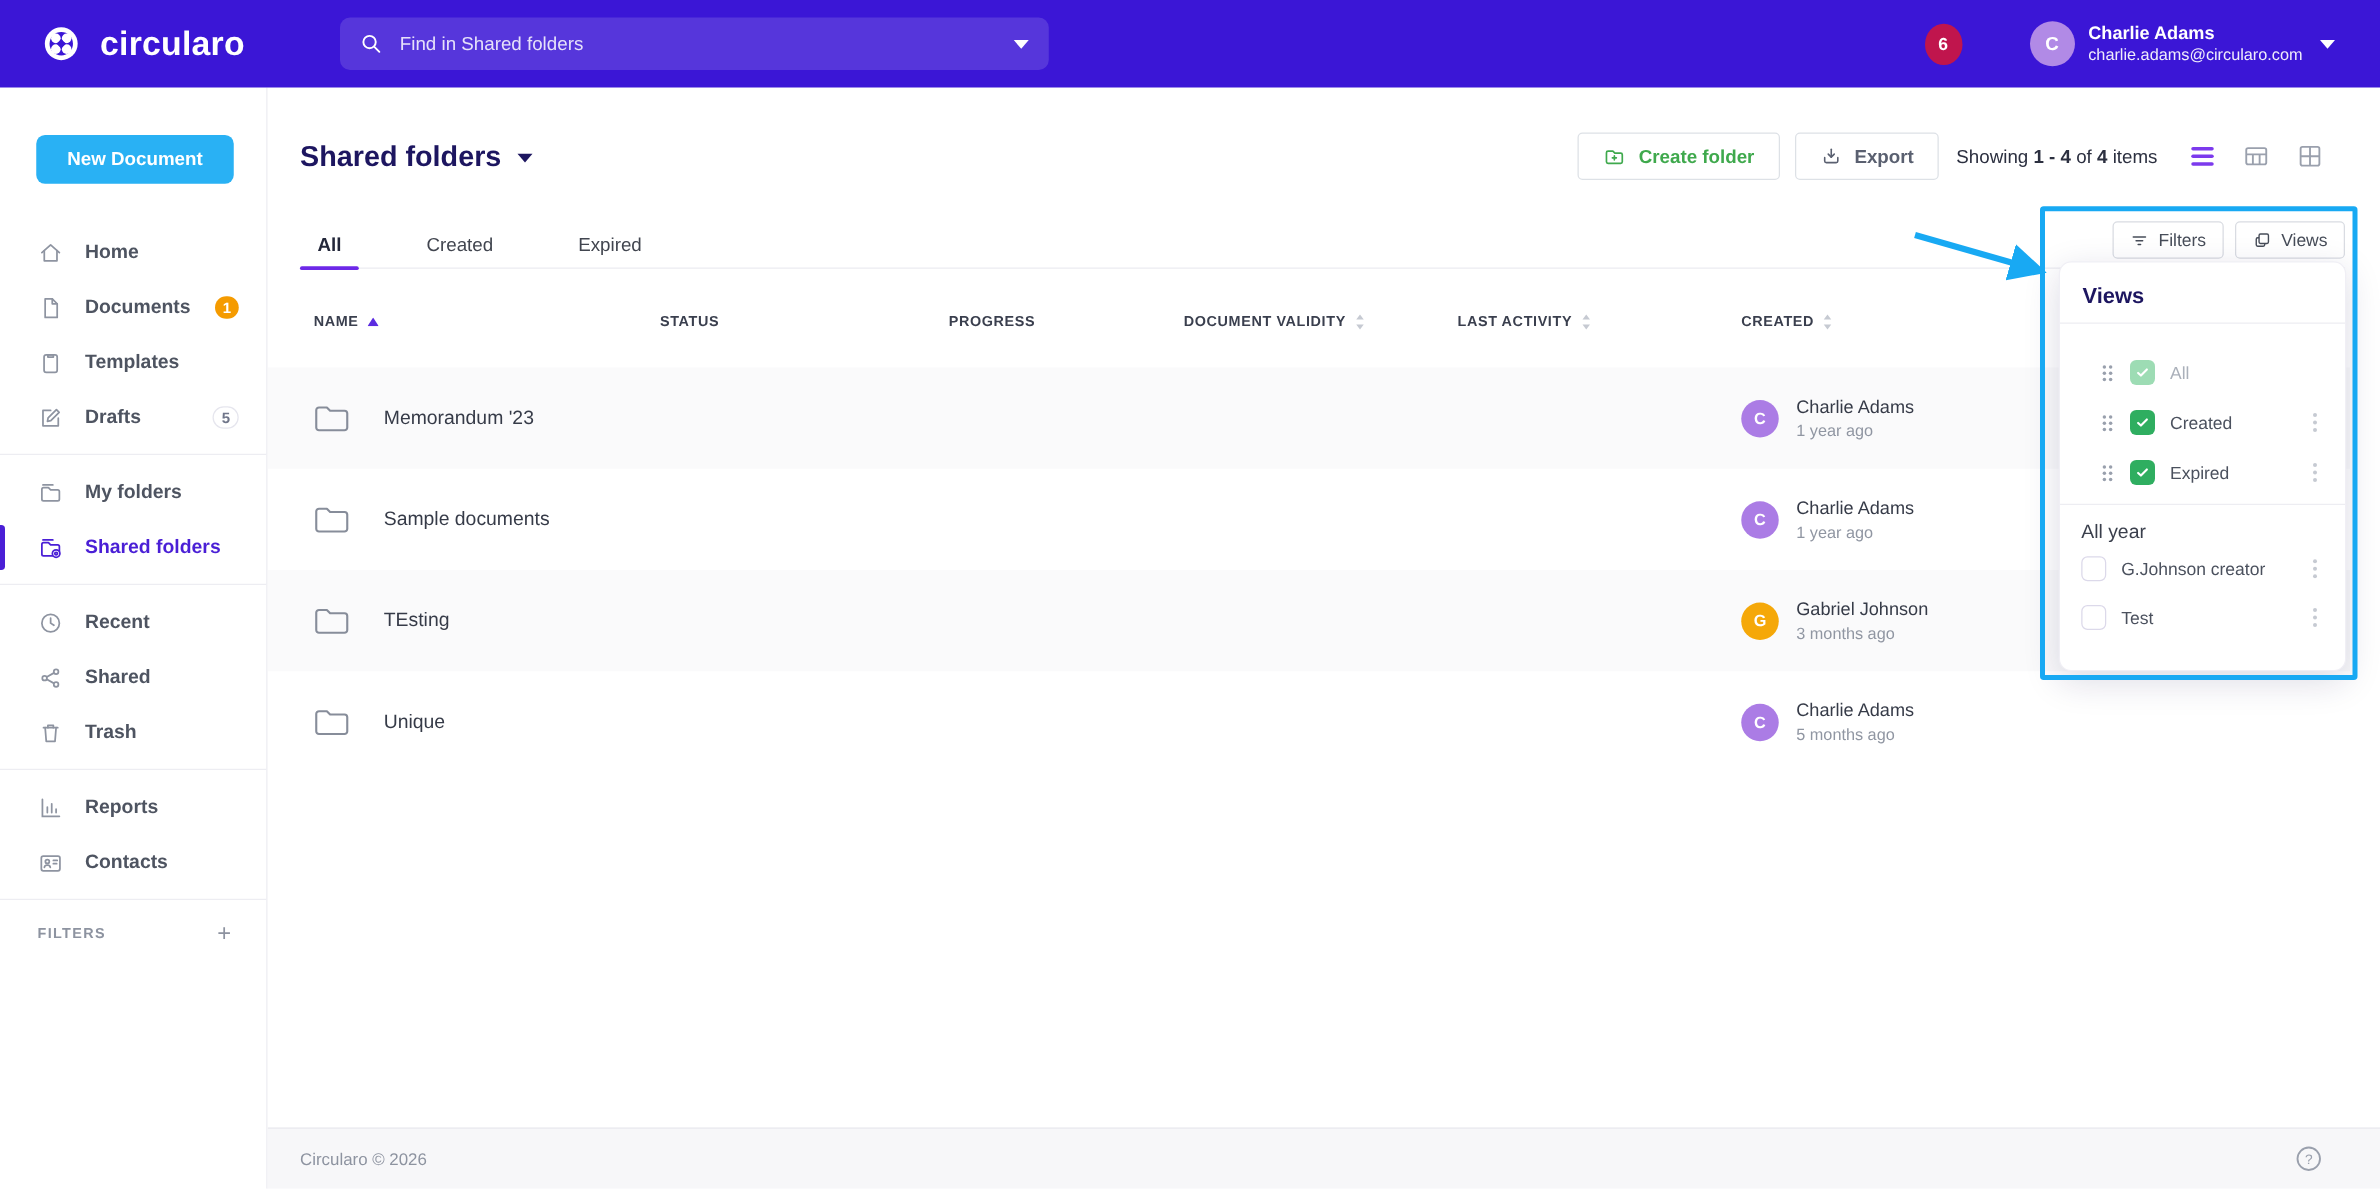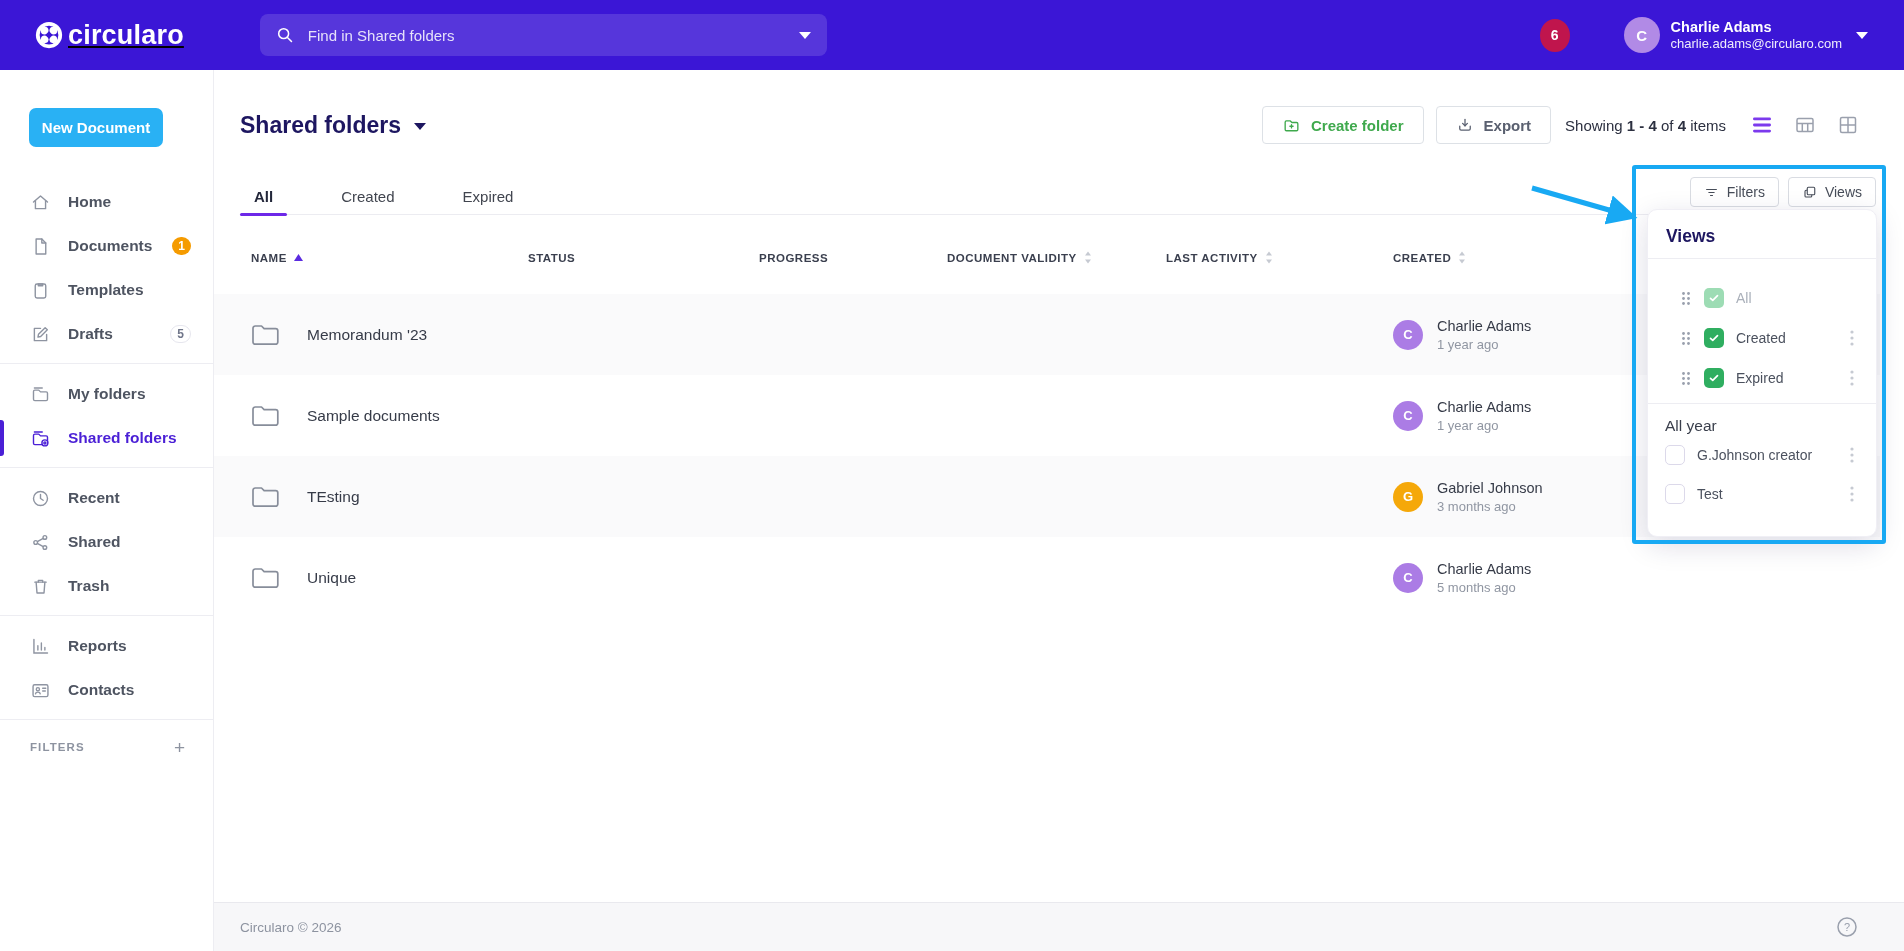--- a/index.html
+++ b/index.html
@@ -4,21 +4,21 @@
 <style>
   * { box-sizing: border-box; }
   html,body { margin:0; padding:0; }
   body {
     width:1904px; height:951px; overflow:hidden; position:relative;
     font-family:"Liberation Sans", sans-serif; background:#fff;
   }
   
   .topbar{ position:absolute; top:0; left:0; width:1904px; height:70px;
     background:#3b16d6; display:flex; align-items:center; padding:0 36px 0 34px; z-index:10;}
-  .logo{ display:flex; align-items:center; gap:4px;text-decoration:underline; }
+  .logo{ display:flex; align-items:center; gap:16px; }
   .logo-text{ color:#fff; font-size:27px; font-weight:700; letter-spacing:.2px; }
   .searchbox{ margin-left:76px; width:567px; height:42px; background:rgba(255,255,255,.14);
     border-radius:8px; display:flex; align-items:center; padding:16px 16px; }
   .searchbox input{ flex:1; background:transparent; border:none; outline:none;
     color:#fff; font-size:15px; margin-left:12px; font-family:inherit;}
   .searchbox input::placeholder{ color:rgba(255,255,255,.85); }
   .caret-down{ width:0; height:0; border-left:6px solid transparent; border-right:6px solid transparent;
     border-top:7px solid #fff; }
   .top-right{ margin-left:auto; display:flex; align-items:center; }
   .notif{ width:30px; height:33px; border-radius:50%; background:#c0154d; color:#fff;
@@ -26,21 +26,21 @@
   .user-chip{ display:flex; align-items:center; margin-left:54px; cursor:pointer;}
   .avatar{ border-radius:50%; color:#fff; font-weight:700; display:flex; align-items:center; justify-content:center;}
   .avatar.top{ width:36px; height:36px; background:#b18ae6; font-size:15px; }
   .user-meta{ margin-left:11px; color:#fff; line-height:1.25; }
   .user-name{ font-size:14.5px; font-weight:600; }
   .user-email{ font-size:13px; opacity:.92; }
   .user-chip .caret-down{ margin-left:14px; border-left-width:6px; border-right-width:6px;}
   
   .sidebar{ position:absolute; top:70px; left:0; width:214px; height:881px; background:#fff;
     border-right:1px solid #ededf2; z-index:5;}
-  .new-doc{ display:block; margin:38px 0 0 29px; width:134px; height:39px; border:none; border-radius:7px;
+  .new-doc{ display:block; margin:38px 0 0 29px; width:158px; height:39px; border:none; border-radius:7px;
     background:#29b1f4; color:#fff; font-size:15px; font-weight:700; font-family:inherit; cursor:pointer;}
   .nav{ margin-top:33px; }
   .nav-item{ height:44px; display:flex; align-items:center; padding:0 22px 0 30px; cursor:pointer; position:relative;}
   .nav-item svg{ flex:none; }
   .nav-label{ margin-left:17px; font-size:15.5px; font-weight:600; color:#4e5461; }
   .nav-item.active .nav-label{ color:#4a1fd6; }
   .nav-item.active::before{ content:""; position:absolute; left:0; top:4px; bottom:4px; width:4px;
     background:#4a1fd6; border-radius:0 3px 3px 0;}
   .nav-badge{ margin-left:auto; min-width:19px; height:18px; border-radius:9px; padding:0 6px;
     display:flex; align-items:center; justify-content:center; font-size:12px; font-weight:700;}

